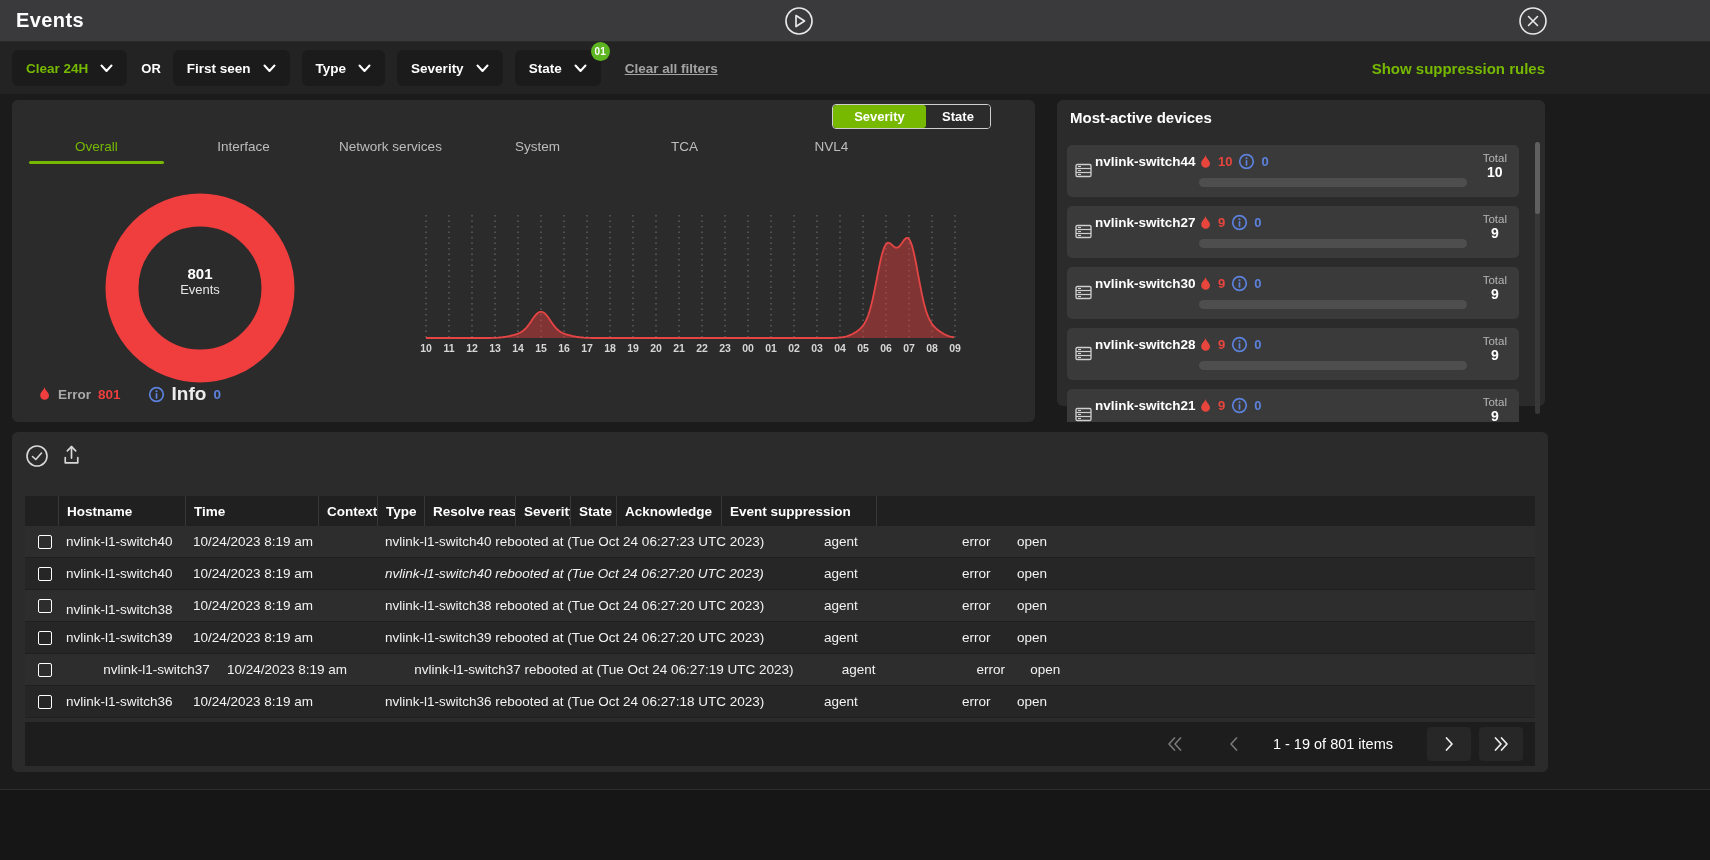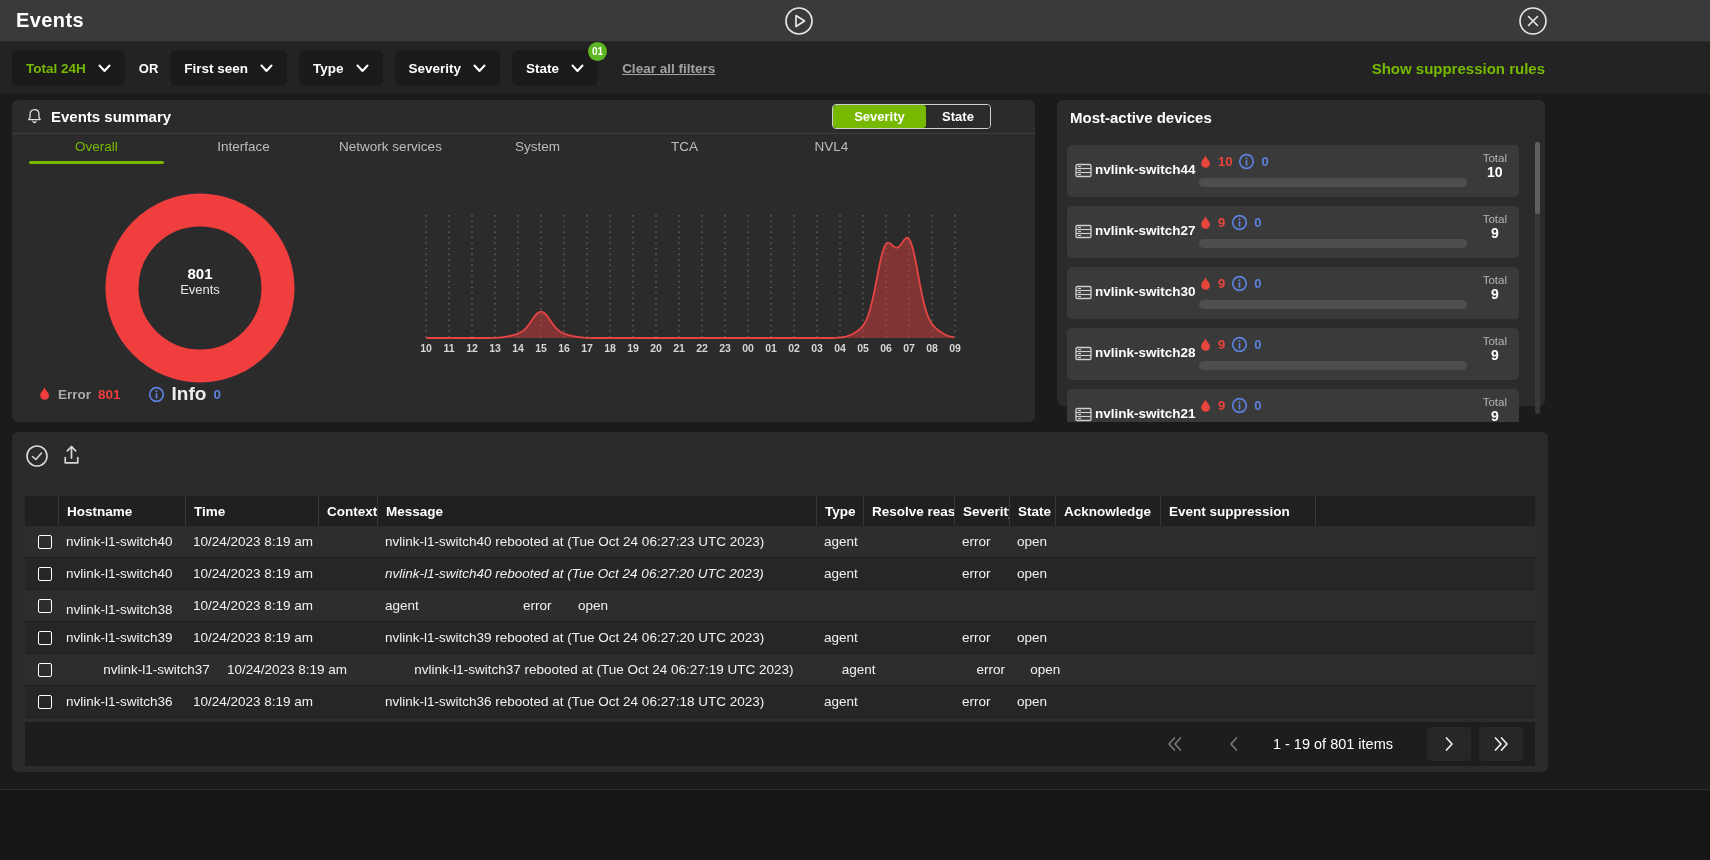--- a/index.html
+++ b/index.html
@@ -75,21 +75,21 @@
   .legend .val-red { font-size:13.5px; font-weight:700; color:#f03e3e; }
   .legend .val-blue { font-size:13.5px; font-weight:700; color:#5c82dd; }
   .legend .gap { width:10px; }
 
   
   .devices-title { position:absolute; left:13px; top:9px; font-size:15px; font-weight:700; }
   .devices-list { position:absolute; left:10px; top:45px; width:460px; height:277px; overflow:hidden; }
   .device-card { position:relative; width:452px; height:52px; background:#3a3a3a;
     border-radius:5px; margin-bottom:9px; cursor:pointer; }
   .device-card .dev-icon { position:absolute; left:8px; top:18px; }
-  .device-card .dev-name { position:absolute; left:28px; top:17px; font-size:13.5px; font-weight:700; }
+  .device-card .dev-name { position:absolute; left:28px; top:9px; font-size:13.5px; font-weight:700; }
   .device-card .counts { position:absolute; left:132px; top:8px; display:flex; align-items:center; gap:6px; }
   .device-card .err-count { color:#e8453c; font-size:13px; font-weight:700; }
   .device-card .info-count { color:#5c82dd; font-size:13px; font-weight:700; }
   .device-card .bar-track { position:absolute; left:132px; top:33px; width:268px; height:9px;
     background:#4e4e4e; border-radius:5px; overflow:hidden; }
   .device-card .bar-fill { height:100%; background:#9d9d9d; border-radius:5px; }
   .device-card .total-block { position:absolute; right:12px; top:7px; text-align:center; }
   .device-card .total-label { font-size:11.5px; color:#b5b5b5; }
   .device-card .total-value { font-size:14px; font-weight:700; }
   .v-scrollbar { position:absolute; right:5px; top:42px; width:5px; height:272px;
@@ -137,21 +137,21 @@
       <path d="M10.5 10.5 L19.5 19.5 M19.5 10.5 L10.5 19.5" stroke="#e8e8e8" stroke-width="1.6" stroke-linecap="round"></path>
     </svg>
   </button>
 </div>
 
 <div class="content-bg"></div>
 <div class="bottom-strip"></div>
 
 <div class="filterbar">
   <div class="dropdown time-range">
-    <span class="dd-label">Total 24H</span>
+    <span class="dd-label">Clear 24H</span>
     <svg width="13" height="9" viewBox="0 0 13 9">
       <polyline points="1.5,1.5 6.5,7 11.5,1.5" fill="none" stroke="#fff" stroke-width="2" stroke-linecap="round" stroke-linejoin="round"></polyline>
     </svg>
   </div>
   <span class="or-label">OR</span>
   <span id="filter-dropdowns" style="display:flex;align-items:center;">
       <div class="dropdown">
         <span class="dd-label">First seen</span>
         <svg width="13" height="9" viewBox="0 0 13 9">
           <polyline points="1.5,1.5 6.5,7 11.5,1.5" fill="none" stroke="#fff" stroke-width="2" stroke-linecap="round" stroke-linejoin="round"></polyline>
@@ -175,27 +175,20 @@
           <polyline points="1.5,1.5 6.5,7 11.5,1.5" fill="none" stroke="#fff" stroke-width="2" stroke-linecap="round" stroke-linejoin="round"></polyline>
         </svg>
         <span class="badge">01</span>
       </div>
     </span>
   <span class="clear-link">Clear all filters</span>
   <span class="suppression-link">Show suppression rules</span>
 </div>
 
 <div class="panel summary-panel">
-  <div class="panel-head">
-    <svg width="17" height="17" viewBox="0 0 16 16">
-      <path d="M8 1.6 C5.4 1.6 3.8 3.5 3.8 6 L3.8 8.8 L2.6 10.9 L13.4 10.9 L12.2 8.8 L12.2 6 C12.2 3.5 10.6 1.6 8 1.6 Z" fill="none" stroke="#e0e0e0" stroke-width="1.2" stroke-linejoin="round"></path>
-      <path d="M6.5 12.6 a1.6 1.6 0 0 0 3 0" fill="none" stroke="#e0e0e0" stroke-width="1.2" stroke-linecap="round"></path>
-    </svg>
-    <span class="panel-title">Events summary</span>
-  </div>
   <div class="sev-toggle">
     <div class="opt active">Severity</div>
     <div class="opt inactive">State</div>
   </div>
   <div class="tabs" id="summary-tabs">
       <div class="tab active">Overall</div>
       <div class="tab">Interface</div>
       <div class="tab">Network services</div>
       <div class="tab">System</div>
       <div class="tab">TCA</div>
@@ -452,21 +445,20 @@
         <path d="M4 13 L4 18 L16 18 L16 13" fill="none" stroke="#d8d8d8" stroke-width="1.6" stroke-linecap="round" stroke-linejoin="round"></path>
       </svg>
     </span>
   </div>
   <div class="etable">
     <div class="thead" id="table-head">
         <div class="th" style="width: 33px;"></div>
         <div class="th" style="width: 127px;">Hostname</div>
         <div class="th" style="width: 133px;">Time</div>
         <div class="th" style="width: 59px;">Context</div>
-        <div class="th" style="width: 439px;">Message</div>
         <div class="th" style="width: 47px;">Type</div>
         <div class="th" style="width: 91px;">Resolve reason</div>
         <div class="th" style="width: 55px;">Severity</div>
         <div class="th" style="width: 46px;">State</div>
         <div class="th" style="width: 105px;">Acknowledge</div>
         <div class="th" style="width: 155px;">Event suppression</div>
         <div class="th" style="width: 220px;"></div>
       </div>
     <div id="table-body">
         <div class="trow">
@@ -501,20 +493,21 @@
           <div class="td" style="width: 155px;"></div>
           <div class="td" style="width: 220px;"></div>
         </div>
         <div class="trow">
           <div style="width: 33px;">
             <div class="cb"></div>
           </div>
           <div class="td" style="width: 127px; margin-top: 8px;">nvlink-l1-switch38</div>
           <div class="td" style="width: 133px;">10/24/2023 8:19 am</div>
           <div class="td" style="width: 59px;"></div>
+          <div class="td" style="width: 439px;">nvlink-l1-switch38 rebooted at (Tue Oct 24 06:27:20 UTC 2023)</div>
           <div class="td" style="width: 47px;">agent</div>
           <div class="td" style="width: 91px;"></div>
           <div class="td" style="width: 55px;">error</div>
           <div class="td" style="width: 46px;">open</div>
           <div class="td" style="width: 105px;"></div>
           <div class="td" style="width: 155px;"></div>
           <div class="td" style="width: 220px;"></div>
         </div>
         <div class="trow">
           <div style="width: 33px;">

